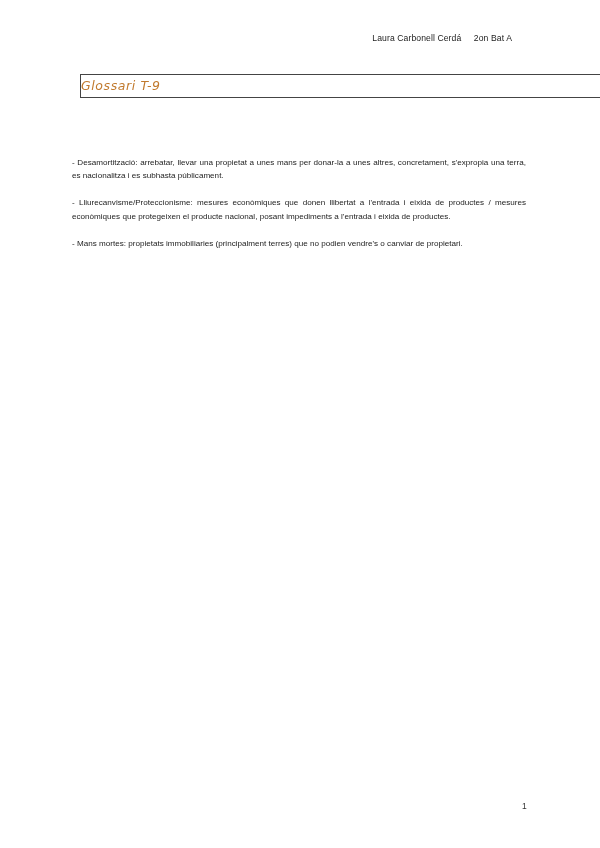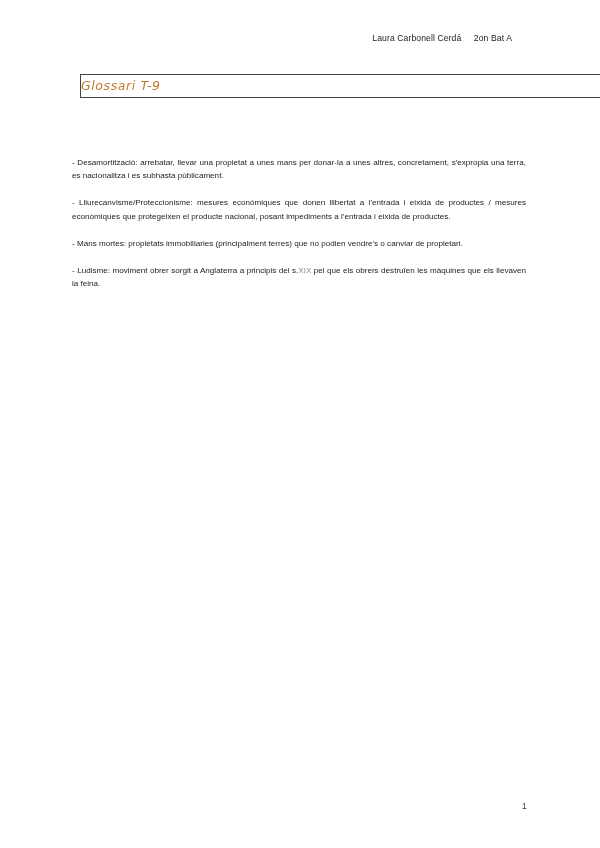--- a/index.html
+++ b/index.html
@@ -25,16 +25,15 @@
 </div>
 
 <div class="title-box">
   <span class="title">Glossari T-9</span>
 </div>
 
 <div class="entries">
   <p class="entry">- Desamortització: arrebatar, llevar una propietat a unes mans per donar-la a unes altres, concretament, s'expropia una terra, es nacionalitza i es subhasta públicament.</p>
   <p class="entry">- Lliurecanvisme/Proteccionisme: mesures econòmiques que donen llibertat a l'entrada i eixida de productes / mesures econòmiques que protegeixen el producte nacional, posant impediments a l'entrada i eixida de productes.</p>
   <p class="entry">- Mans mortes: propietats immobiliaries (principalment terres) que no podien vendre's o canviar de propietari.</p>
-  <p class="entry"><span>- Ludisme: moviment obrer sorgit a Anglaterra a principis del s.</span><span class="roman">XIX</span><span> pel que els obrers destruïen les màquines que els llevaven la feina.</span></p>
 </div>
 
 <div class="page-num">1</div>
 
 </body></html>

